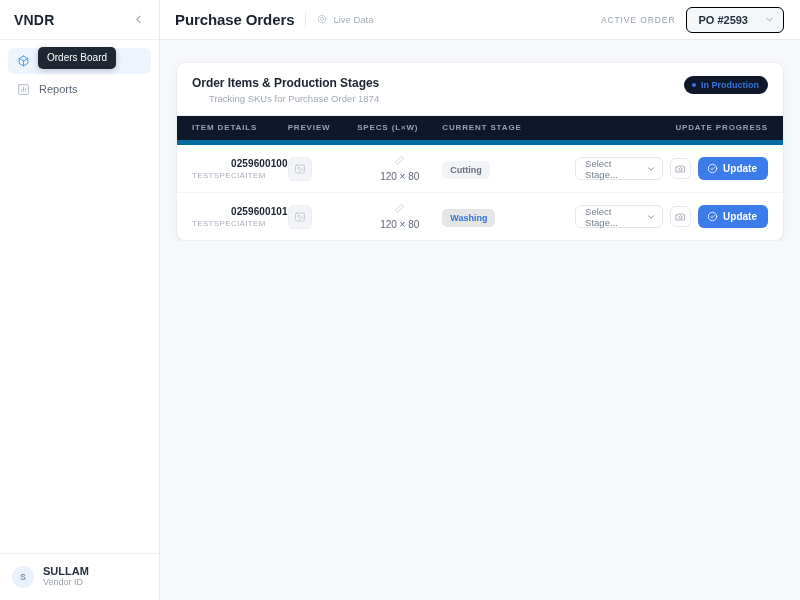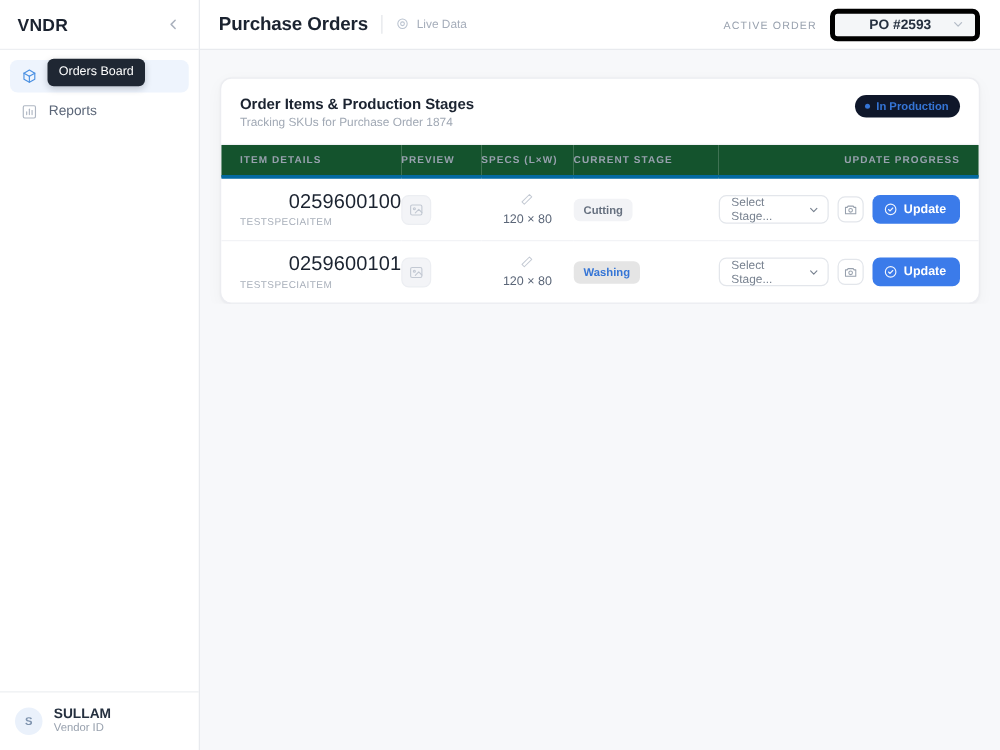--- a/index.html
+++ b/index.html
@@ -82,73 +82,73 @@
   .page-title { font-size: 15px; font-weight: 700; color: #1b2330; letter-spacing: -.1px; }
   .vdiv { width: 1px; height: 15px; background: #e3e6ea; margin: 0 11px; }
   .live { display: flex; align-items: center; gap: 5px; color: #a5adba; font-size: 9.5px; }
   .live-ico { width: 11px; height: 11px; color: #b9c2cf; display: flex; }
   .top-right { margin-left: auto; display: flex; align-items: center; gap: 11px; }
   .active-order-lbl {
     font-size: 8.5px; letter-spacing: .9px; color: #98a1ae; font-weight: 400; text-transform: uppercase;
   }
   .order-select {
     display: flex; align-items: center; gap: 16px;
-    background: #f4f6f8; border: 4px solid #000000; border-radius: 6px;
-    height: 26px; padding: 0 8px 0 27px; cursor: pointer;
+    background: #f4f6f8; border: 1px solid #000000; border-radius: 6px;
+    height: 26px; padding: 0 8px 0 11px; cursor: pointer;
   }
   .order-select-val { font-size: 11px; color: #25303f; font-weight: 600; }
   .chev { color: #b4bcc7; display: flex; }
 
   .content { padding: 22px 16px 0 16px; overflow: hidden; }
   .card {
     background: #ffffff;
     border: 1px solid #ecedf1;
     border-radius: 9px;
     box-shadow: 0 1px 2px rgba(24,32,48,.045), 0 4px 14px rgba(24,32,48,.035);
     overflow: hidden;
   }
   .card-head {
     padding: 13px 15px 11px 15px;
-    display: flex; align-items: flex-start;
+    display: flex; align-items: flex-start; text-align: right;
   }
   .card-title { font-size: 12px; font-weight: 700; color: #1b2330; letter-spacing: -.05px; }
   .card-sub { font-size: 9.5px; color: #a0a8b4; margin-top: 3px; }
   .badge-prod {
     margin-left: auto;
     display: flex; align-items: center; gap: 5px;
     background: #0f172a; color: #3575d6;
     font-size: 9px; font-weight: 600;
     border-radius: 20px; padding: 4px 9px 4px 8px;
     white-space: nowrap;
   }
   .badge-dot { width: 4px; height: 4px; border-radius: 50%; background: #3575d6; }
 
   table.items { width: 100%; border-collapse: collapse; }
   table.items thead th {
     font-size: 8px; letter-spacing: .85px; text-transform: uppercase;
     color: #98a1ae; font-weight: 700; text-align: left;
     padding: 7px 0 8px 0;
     border-top: 1px solid #f0f1f4;
-    border-bottom: 3px solid #0369a1;
-    background: #14532d;
+    border-bottom: 5px solid #0369a1;
+    background: #0f172a;
   }
   table.items thead th:first-child { padding-left: 15px; }
   table.items thead th.th-upd { text-align: right; padding-right: 15px; }
   table.items tbody td {
     padding: 10px 0; border-bottom: 1px solid #f2f3f6; vertical-align: middle;
   }
   table.items tbody tr:last-child td { border-bottom: none; }
   table.items tbody td:first-child { padding-left: 15px; }
 
   .col-item { width: 105px; }
   .col-prev { width: 72px; }
   .col-spec { width: 90px; }
   .col-stage { width: 140px; }
 
-  .sku { font-size: 16px; font-weight: 400; color: #1b2330; letter-spacing: .1px; padding-left: 39px; }
+  .sku { font-size: 10px; font-weight: 700; color: #1b2330; letter-spacing: .1px; padding-left: 39px; }
   .sku-sub { font-size: 8px; color: #a8afba; letter-spacing: .35px; margin-top: 2px; }
 
   .thumb {
     width: 24px; height: 24px; border-radius: 6px;
     background: #f3f4f7; border: 1px solid #eceef2;
     display: flex; align-items: center; justify-content: center;
     color: #c3c9d3;
   }
   .spec { display: flex; align-items: center; gap: 5px; font-size: 10px; color: #5b6678; flex-direction: column; }
   .spec-ico { color: #c3c9d3; display: flex; }

